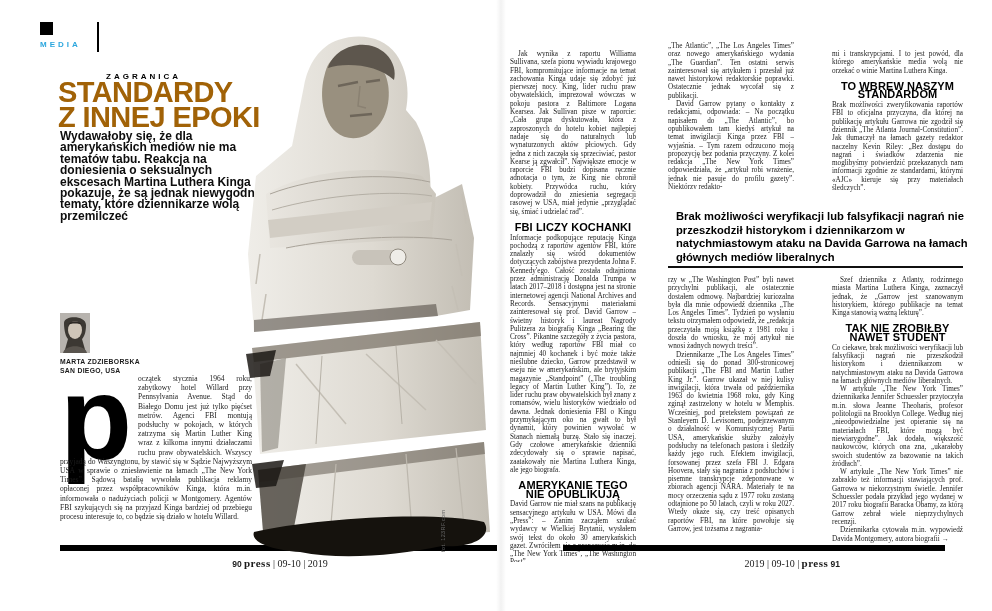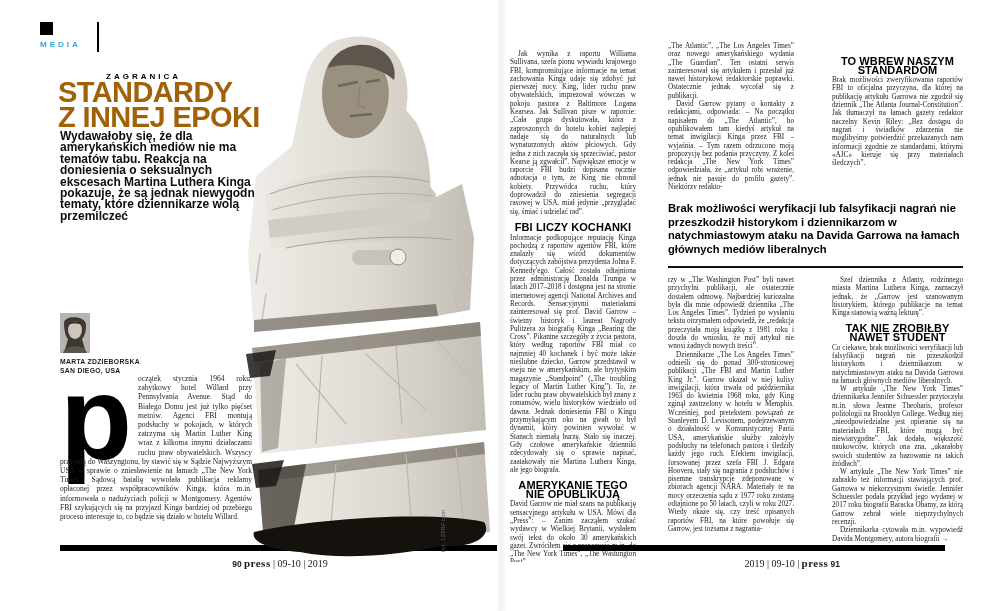--- a/index.html
+++ b/index.html
@@ -192,29 +192,30 @@
   <p class="bp">Informacje podkopujące reputację Kinga pochodzą z raportów agentów FBI, które znalazły się wśród dokumentów dotyczących zabójstwa prezydenta Johna F. Kennedy'ego. Całość została odtajniona przez administrację Donalda Trumpa w latach 2017–2018 i dostępna jest na stronie internetowej agencji National Archives and Records. Sensacyjnymi materiałami zainteresował się prof. David Garrow – świetny historyk i laureat Nagrody Pulitzera za biografię Kinga „Bearing the Cross”. Pikantne szczegóły z życia pastora, który według raportów FBI miał co najmniej 40 kochanek i być może także nieślubne dziecko, Garrow przedstawił w eseju nie w amerykańskim, ale brytyjskim magazynie „Standpoint” („The troubling legacy of Martin Luther King”). To, że lider ruchu praw obywatelskich był znany z romansów, wielu historyków wiedziało od dawna. Jednak doniesienia FBI o Kingu przymykającym oko na gwałt to był dynamit, który powinien wywołać w Stanach niemałą burzę. Stało się inaczej. Gdy czołowe amerykańskie dzienniki zdecydowały się o sprawie napisać, zaatakowały nie Martina Luthera Kinga, ale jego biografa.</p>
   <h3 class="colhead">AMERYKANIE TEGO NIE OPUBLIKUJĄ</h3>
   <p class="bp">David Garrow nie miał szans na publikację sensacyjnego artykułu w USA. Mówi dla „Press”: – Zanim zacząłem szukać wydawcy w Wielkiej Brytanii, wysłałem swój tekst do około 30 amerykańskich gazet. Zwróciłem się z propozycją m.in. do „The New York Times”, „The Washington Post”,</p>
 </div>
 
 <div class="abs rpcol rp-col2-top">
   <p class="bp">„The Atlantic”, „The Los Angeles Times” oraz nowego amerykańskiego wydania „The Guardian”. Ten ostatni serwis zainteresował się artykułem i przesłał już nawet historykowi redaktorskie poprawki. Ostatecznie jednak wycofał się z publikacji.</p>
   <p class="bp ind">David Garrow pytany o kontakty z redakcjami, odpowiada: – Na początku napisałem do „The Atlantic”, bo opublikowałem tam kiedyś artykuł na temat inwigilacji Kinga przez FBI – wyjaśnia. – Tym razem odrzucono moją propozycję bez podania przyczyny. Z kolei redakcja „The New York Times” odpowiedziała, że „artykuł robi wrażenie, jednak nie pasuje do profilu gazety”. Niektórzy redakto-</p>
 </div>
 
-<blockquote class="abs pull-quote" style="margin:0;">Brak możliwości weryfikacji lub falsyfikacji nagrań nie przeszkodził historykom i dziennikarzom w natychmiastowym ataku na Davida Garrowa na łamach głównych mediów liberalnych</blockquote>
+<blockquote class="abs pull-quote" style="margin:8px;">Brak możliwości weryfikacji lub falsyfikacji nagrań nie przeszkodził historykom i dziennikarzom w natychmiastowym ataku na Davida Garrowa na łamach głównych mediów liberalnych</blockquote>
 <div class="abs quote-rule"></div>
 
 <div class="abs rpcol rp-col2-bottom">
   <p class="bp">rzy w „The Washington Post” byli nawet przychylni publikacji, ale ostatecznie dostałem odmowę. Najbardziej kuriozalna była dla mnie odpowiedź dziennika „The Los Angeles Times”. Tydzień po wysłaniu tekstu otrzymałem odpowiedź, że „redakcja przeczytała moją książkę z 1981 roku i doszła do wniosku, że mój artykuł nie wnosi żadnych nowych treści”.</p>
   <p class="bp ind">Dziennikarze „The Los Angeles Times” odnieśli się do ponad 300-stronicowej publikacji „The FBI and Martin Luther King Jr.”. Garrow ukazał w niej kulisy inwigilacji, która trwała od października 1963 do kwietnia 1968 roku, gdy King zginął zastrzelony w hotelu w Memphis. Wcześniej, pod pretekstem powiązań ze Stanleyem D. Levisonem, podejrzewanym o działalność w Komunistycznej Partii USA, amerykańskie służby założyły podsłuchy na telefonach pastora i śledziły każdy jego ruch. Efektem inwigilacji, forsowanej przez szefa FBI J. Edgara Hoovera, stały się nagrania z podsłuchów i pisemne transkrypcje zdeponowane w zbiorach agencji NARA. Materiały te na mocy orzeczenia sądu z 1977 roku zostaną odtajnione po 50 latach, czyli w roku 2027. Wtedy okaże się, czy treść opisanych raportów FBI, na które powołuje się Garrow, jest tożsama z nagrania-</p>
 </div>
 
 <div class="abs rpcol rp-col3-top">
+  <p class="bp">mi i transkrypcjami. I to jest powód, dla którego amerykańskie media wolą nie orzekać o winie Martina Luthera Kinga.</p>
   <h3 class="colhead">TO WBREW NASZYM STANDARDOM</h3>
   <p class="bp">Brak możliwości zweryfikowania raportów FBI to oficjalna przyczyna, dla której na publikację artykułu Garrowa nie zgodził się dziennik „The Atlanta Journal-Constitution”. Jak tłumaczył na łamach gazety redaktor naczelny Kevin Riley: „Bez dostępu do nagrań i świadków zdarzenia nie moglibyśmy potwierdzić przekazanych nam informacji zgodnie ze standardami, którymi «AJC» kieruje się przy materiałach śledczych”.</p>
 </div>
 
 <div class="abs rpcol rp-col3-bottom">
   <p class="bp ind">Szef dziennika z Atlanty, rodzinnego miasta Martina Luthera Kinga, zaznaczył jednak, że „Garrow jest szanowanym historykiem, którego publikacje na temat Kinga stanowią ważną lekturę”.</p>
   <h3 class="colhead">TAK NIE ZROBIŁBY NAWET STUDENT</h3>
   <p class="bp">Co ciekawe, brak możliwości weryfikacji lub falsyfikacji nagrań nie przeszkodził historykom i dziennikarzom w natychmiastowym ataku na Davida Garrowa na łamach głównych mediów liberalnych.</p>
   <p class="bp ind">W artykule „The New York Times” dziennikarka Jennifer Schuessler przytoczyła m.in. słowa Jeanne Theoharis, profesor politologii na Brooklyn College. Według niej „nieodpowiedzialne jest opieranie się na materiałach FBI, które mogą być niewiarygodne”. Jak dodała, większość naukowców, których ona zna, „ukarałoby swoich studentów za bazowanie na takich źródłach”.</p>
   <p class="bp ind">W artykule „The New York Times” nie zabrakło też informacji stawiających prof. Garrowa w niekorzystnym świetle. Jennifer Schuessler podała przykład jego wydanej w 2017 roku biografii Baracka Obamy, za którą Garrow zebrał wiele nieprzychylnych recenzji.</p>

